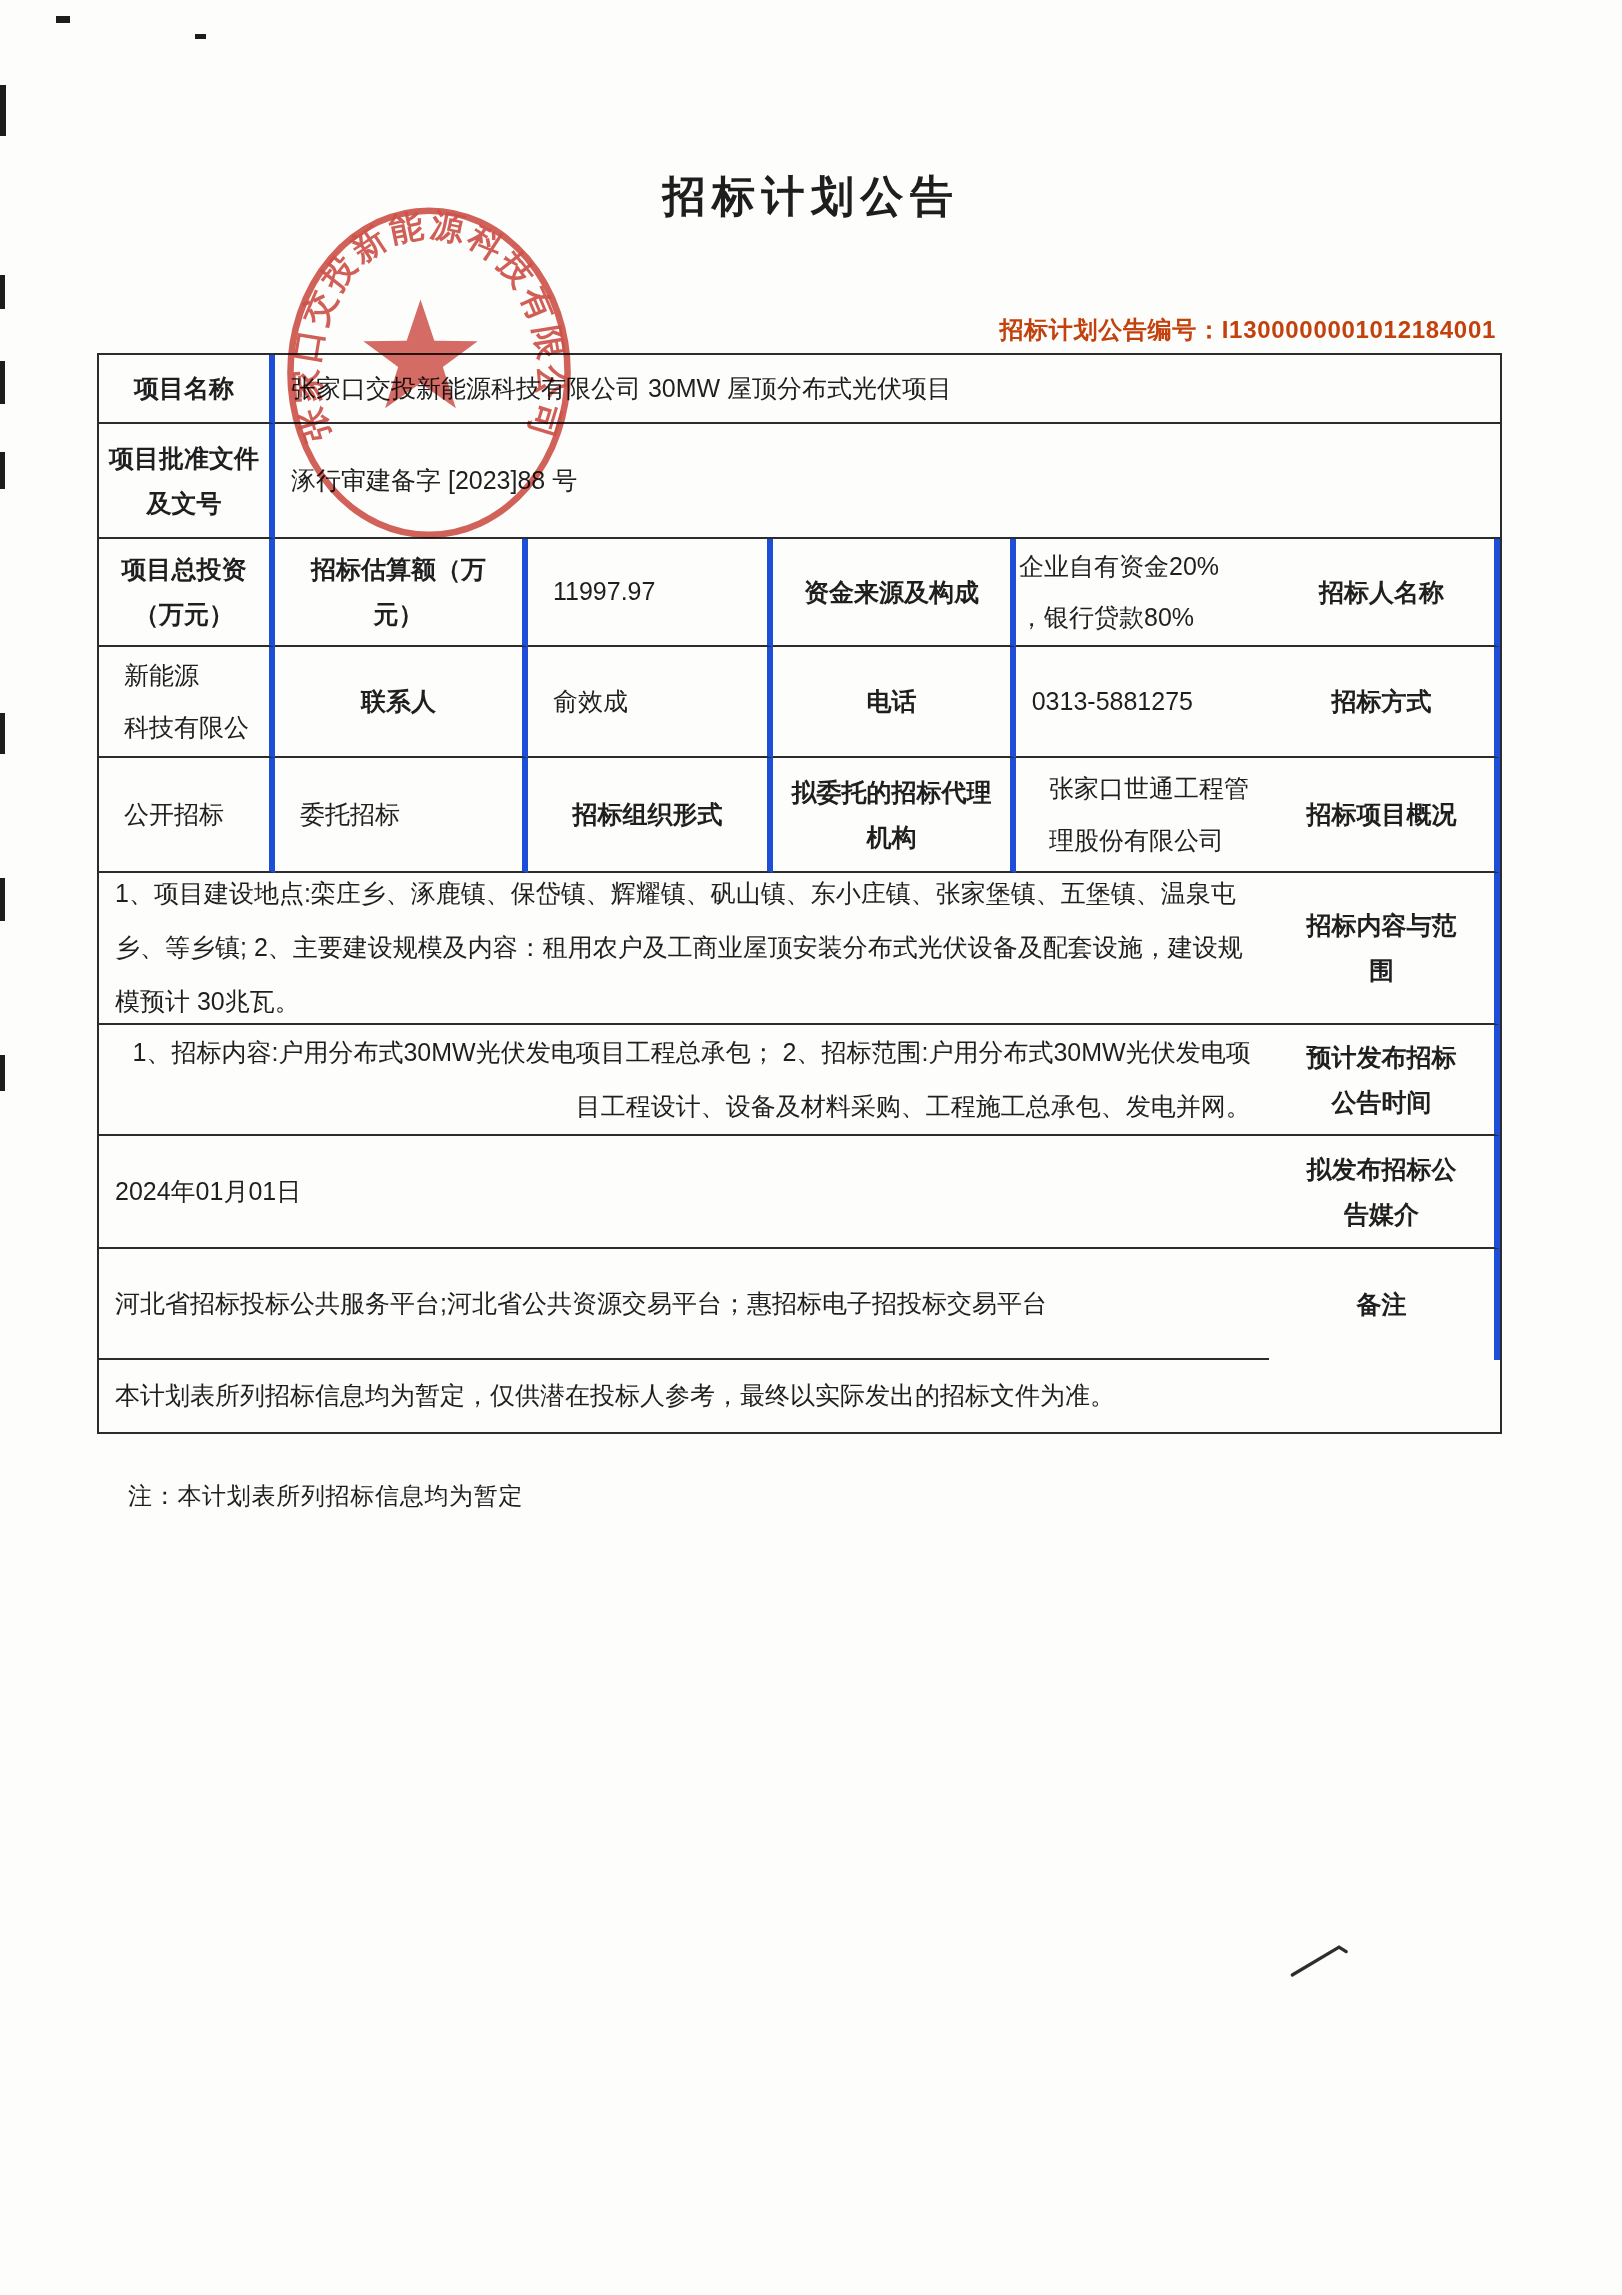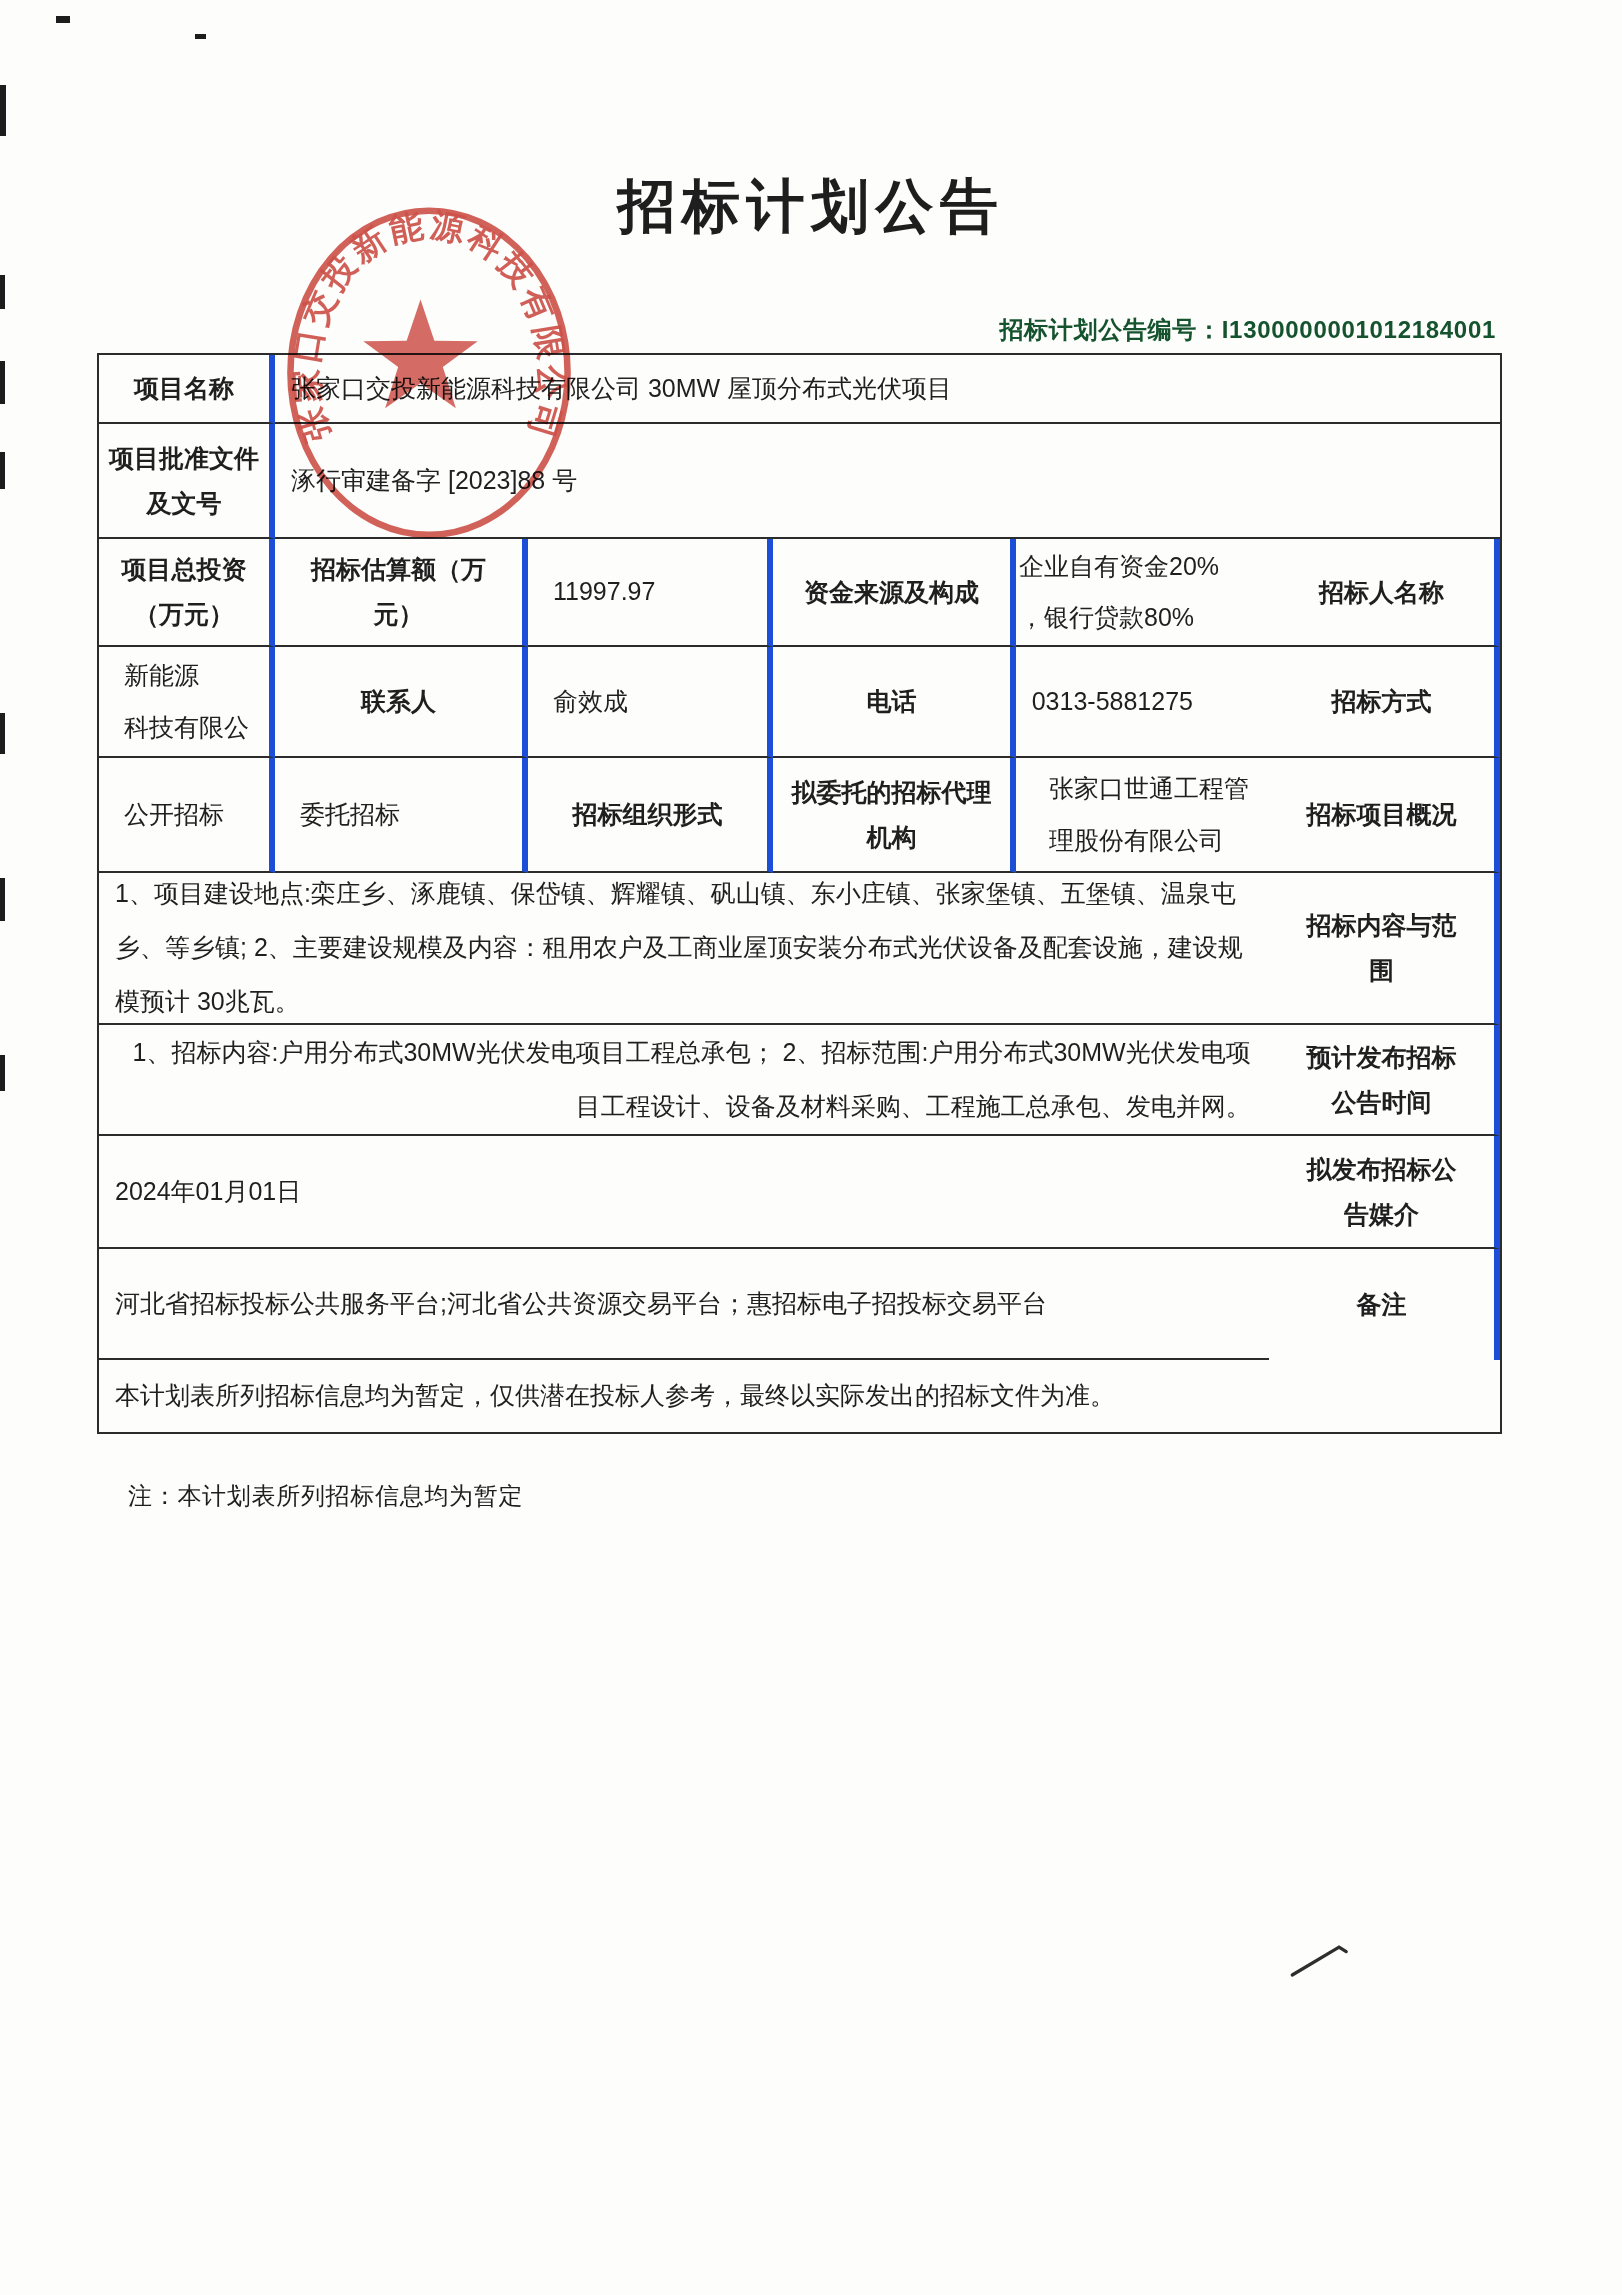--- a/index.html
+++ b/index.html
@@ -7,25 +7,25 @@
     position:relative;
     width:1622px; height:2295px;
     background:#fdfdfc;
     overflow:hidden;
     font-family:"Liberation Sans", sans-serif;
     color:#222;
   }
   .doc-title {
     position:absolute; left:0; top:168px; width:100%;
     text-align:center;
-    font-size:58px; font-weight:600; letter-spacing:6.5px; color:#1e1e1e;
+    font-size:43px; font-weight:600; letter-spacing:6.5px; color:#1e1e1e;
   }
   .announce-line {
     position:absolute; right:126px; top:314px;
-    font-size:24px; font-weight:700; color:#14532d;
+    font-size:24px; font-weight:700; color:#c2410c;
     letter-spacing:0.7px;
   }
   
   .bid-table {
     position:absolute; left:97px; top:353px;
     display:grid;
     grid-template-columns:176px 253px 245px 243px 253px 231px;
     grid-template-rows:69px 115px 108px 111px 115px 152px 111px 113px 111px 72px;
     border:2px solid #2c2c2c;
     background:transparent;

